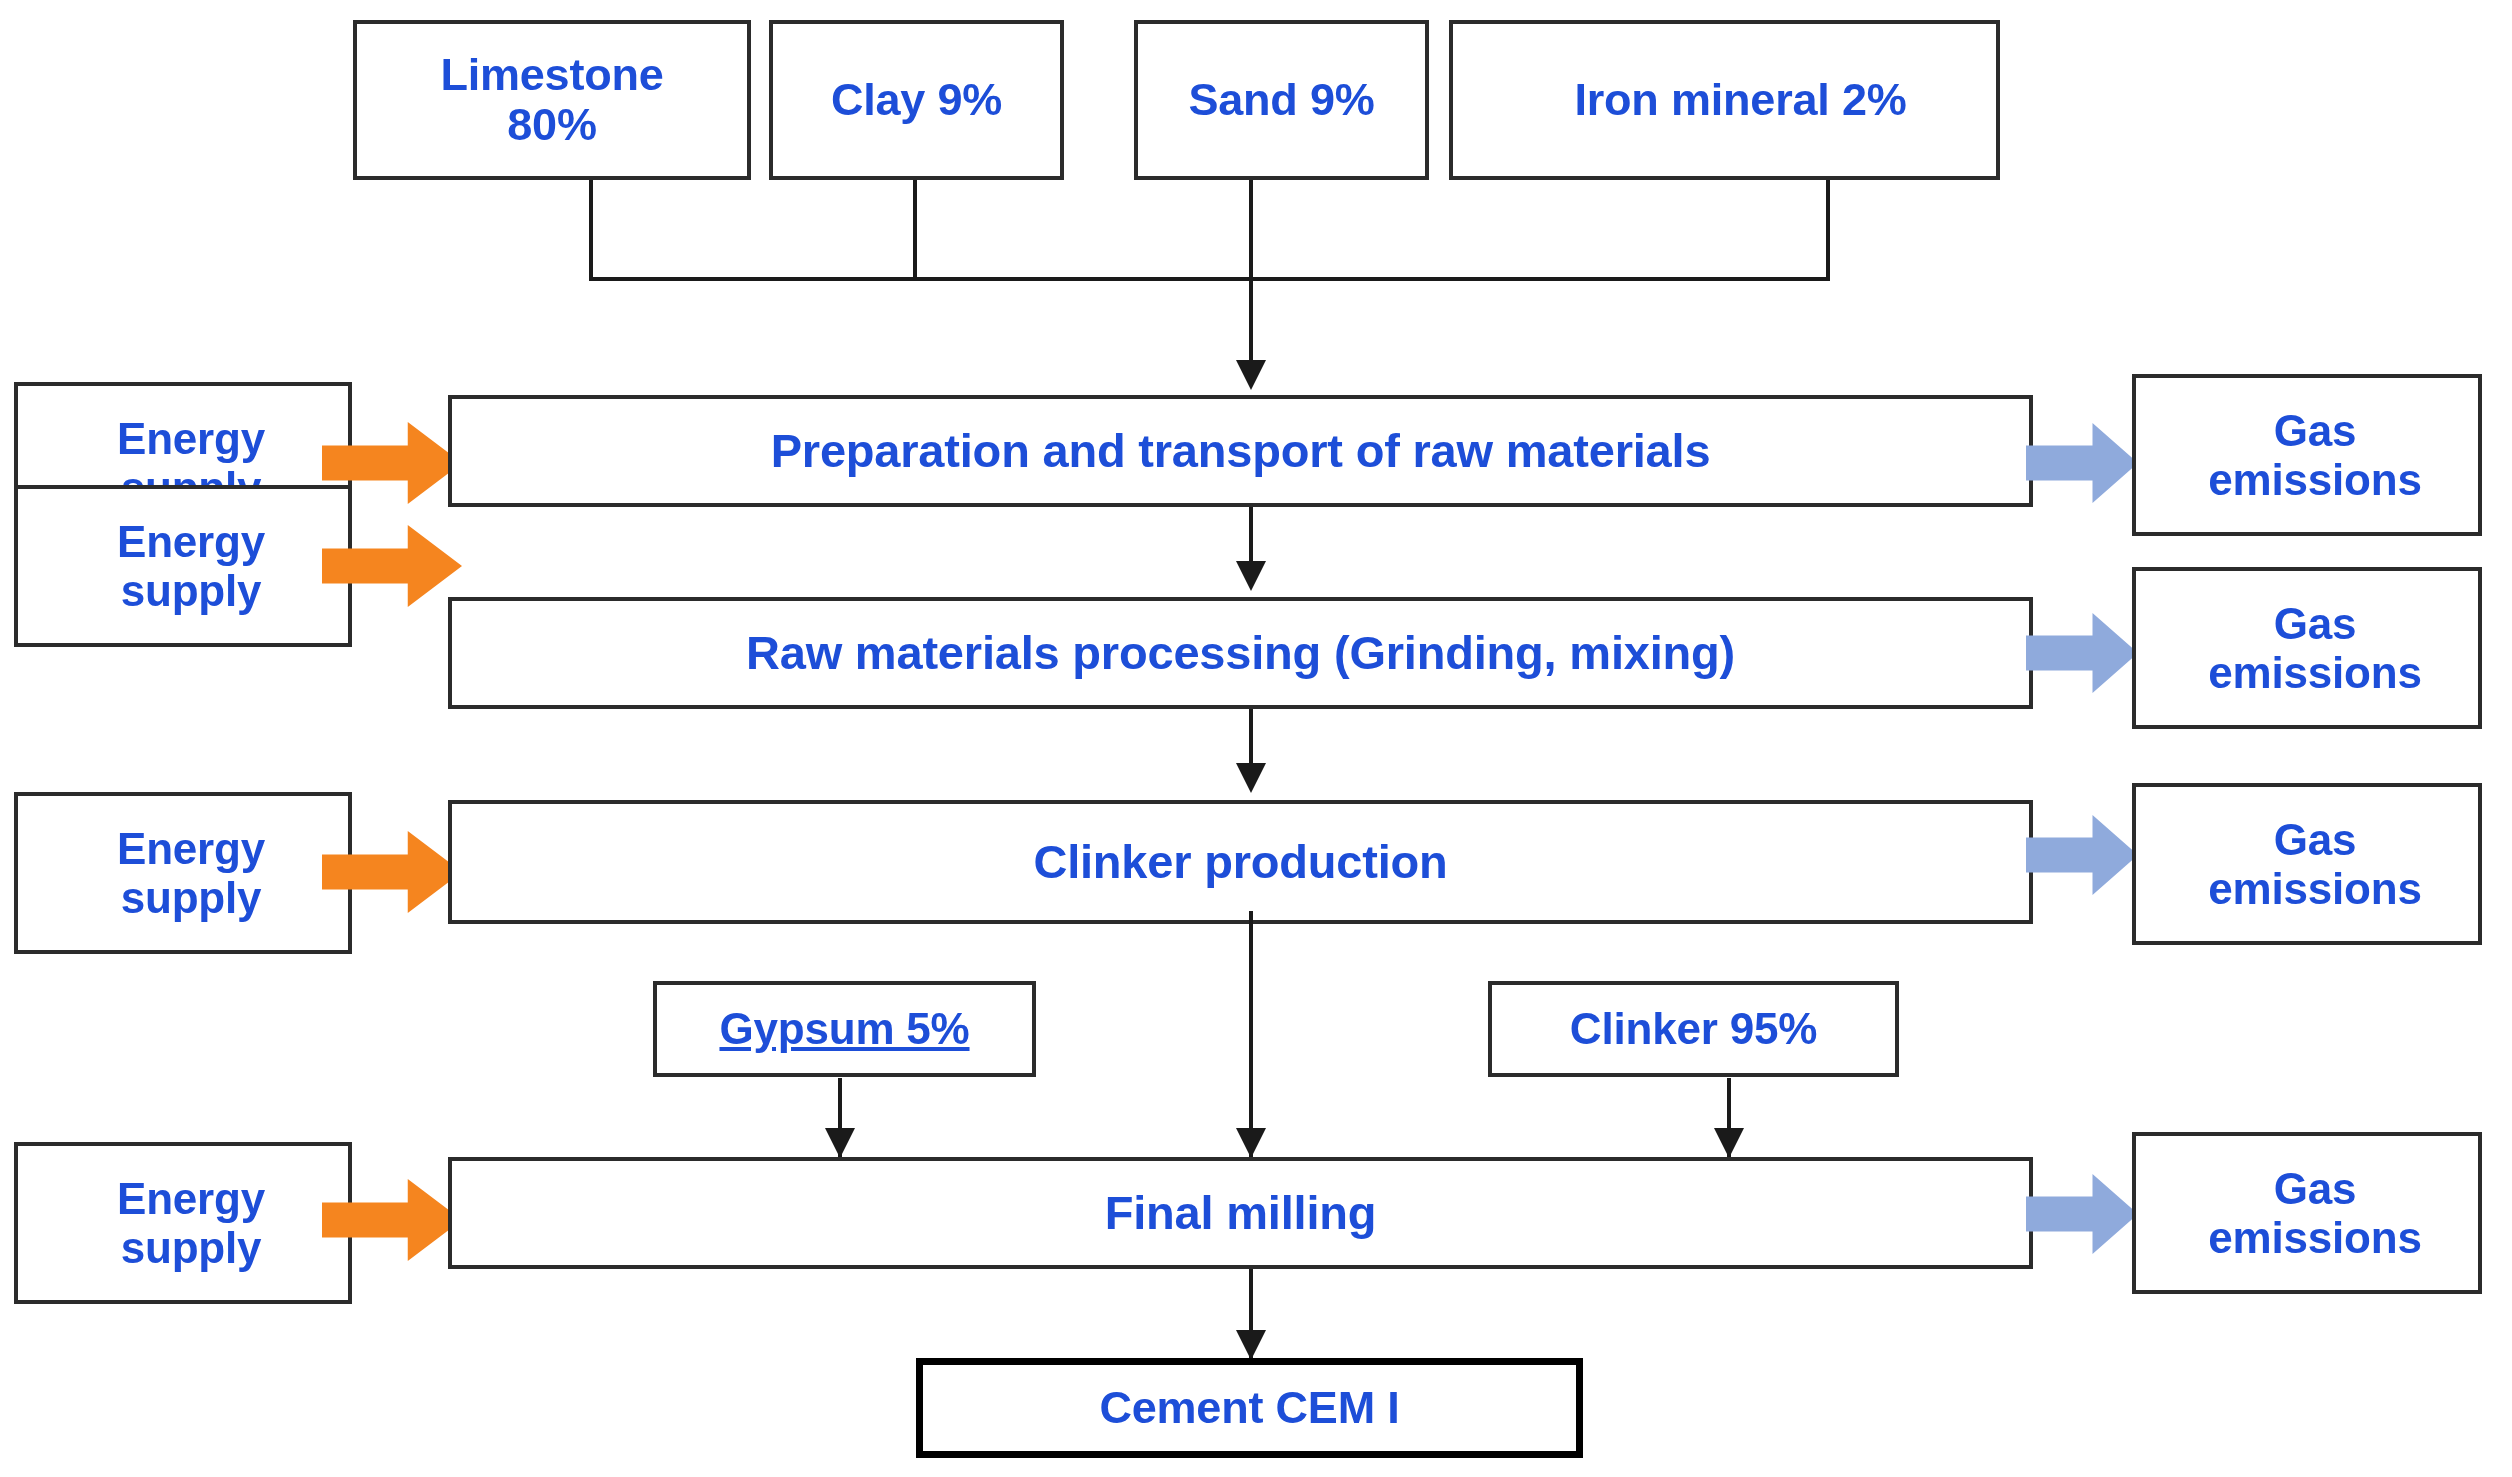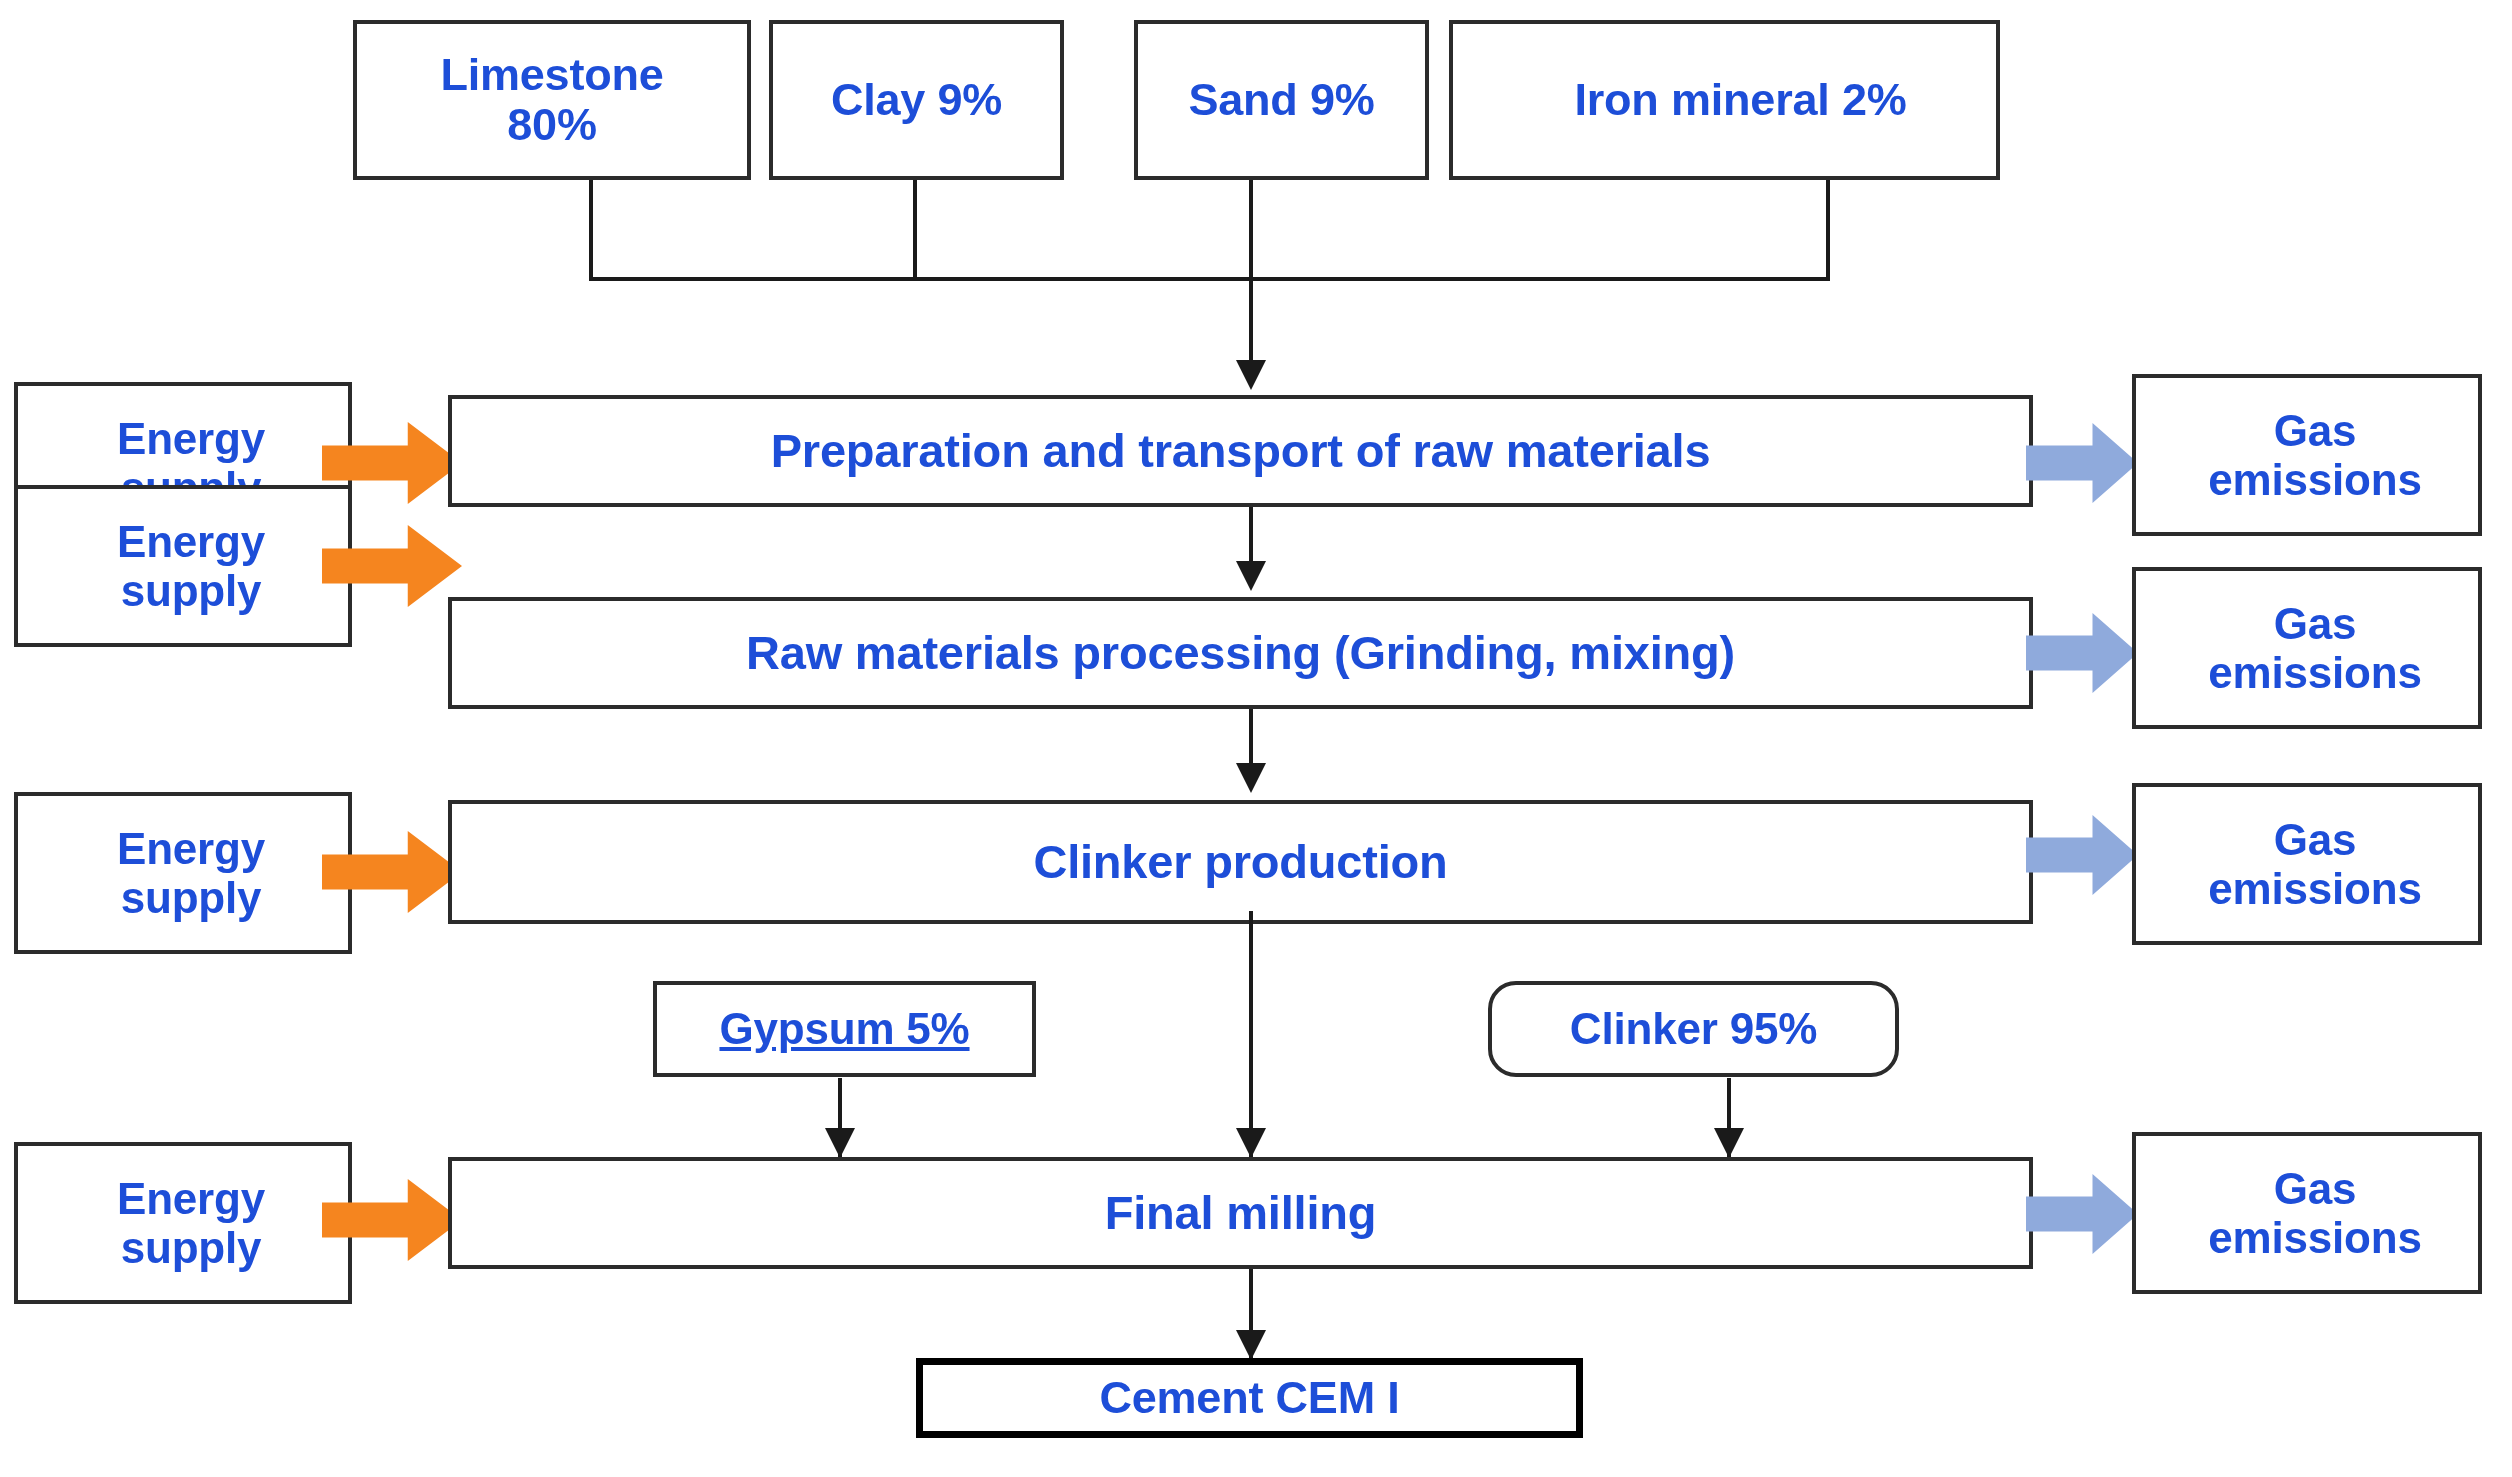--- a/index.html
+++ b/index.html
@@ -193,21 +193,21 @@
 emissions</span>
   </div>
 
   <div class="vline" style="left:1249px; top:911px; height:246px;"></div>
   <div class="arrowhead" style="left:1236px; top:1128px;"></div>
 
   <div class="box mat-box small" style="left:653px; top:981px; width:383px; height:96px;text-decoration:underline;">
     <span class="box-label">Gypsum 5%</span>
   </div>
 
-  <div class="box mat-box small" style="left:1488px; top:981px; width:411px; height:96px;border-radius:28px;">
+  <div class="box mat-box small" style="left:1488px; top:981px; width:411px; height:96px;">
     <span class="box-label">Clinker 95%</span>
   </div>
 
   <div class="vline" style="left:838px; top:1078px; height:80px;"></div>
   <div class="arrowhead" style="left:825px; top:1128px;"></div>
 
   <div class="vline" style="left:1727px; top:1078px; height:80px;"></div>
   <div class="arrowhead" style="left:1714px; top:1128px;"></div>
 
   <div class="box side-box" style="left:14px; top:1142px; width:338px; height:162px;">
@@ -232,18 +232,18 @@
   </div>
 
   <div class="box side-box" style="left:2132px; top:1132px; width:350px; height:162px;">
     <span class="box-label">Gas
 emissions</span>
   </div>
 
   <div class="vline" style="left:1249px; top:1269px; height:92px;"></div>
   <div class="arrowhead" style="left:1236px; top:1330px;"></div>
 
-  <div class="box product-box thick" style="left:916px; top:1358px; width:667px; height:80px;">
+  <div class="box product-box thick" style="left:916px; top:1358px; width:667px; height:100px;">
     <span class="box-label">Cement CEM I</span>
   </div>
 
 </div>
 
 
 </body></html>

